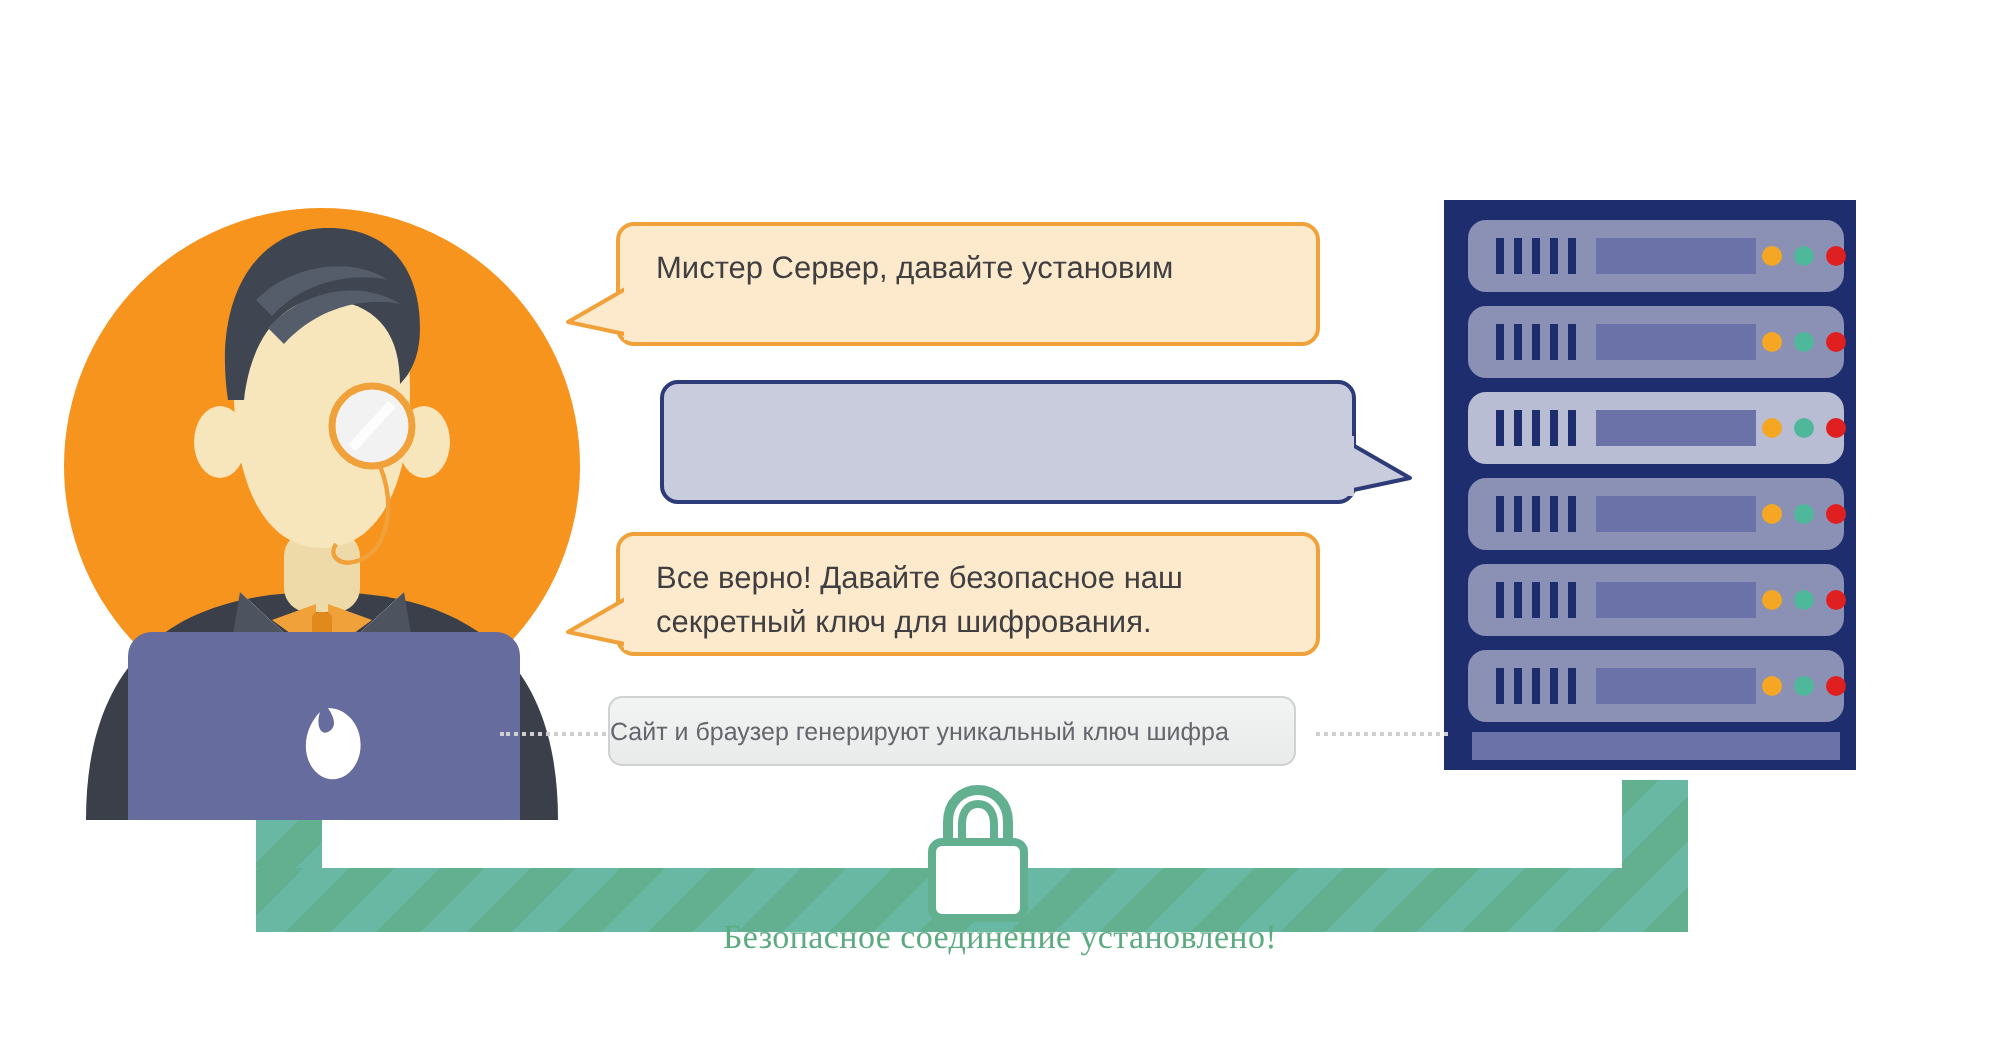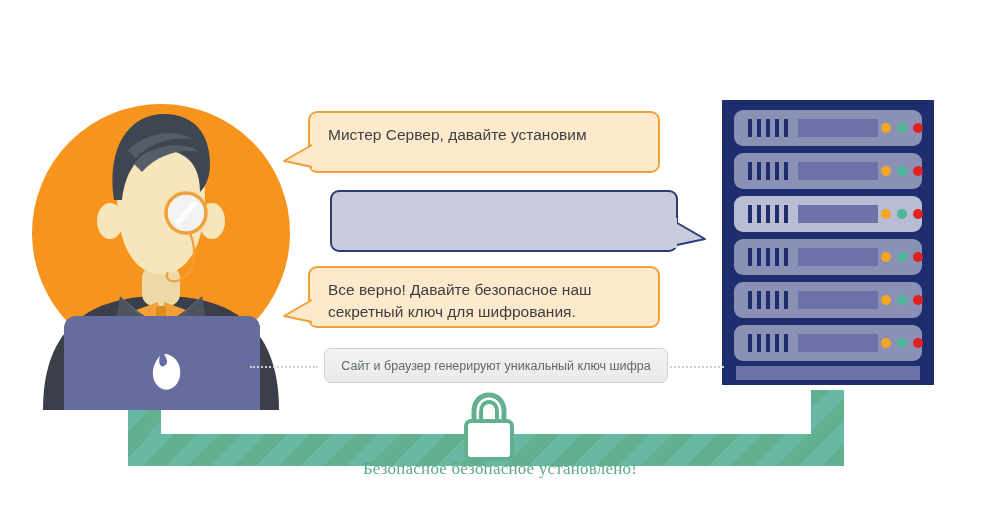--- a/index.html
+++ b/index.html
@@ -6,21 +6,21 @@
   html, body {
     margin: 0;
     padding: 0;
     background: #ffffff;
   }
   body {
     font-family: "Liberation Sans", sans-serif;
   }
   #scene {
     position: relative;
-    width: 1000px;
+    width: 928px;
     height: 523px;
     background: #ffffff;
     overflow: hidden;
     text-decoration: underline;
   }
 
   
   .bracket {
     position: absolute;
     background-image: repeating-linear-gradient(
@@ -97,33 +97,32 @@
   #bubble-3 { left: 308px; top: 266px; width: 352px; height: 62px; }
 
   .tail { position: absolute; width: 34px; height: 30px; overflow: visible; }
   #tail-1 { left: 283px; top: 140px; }
   #tail-2 { left: 672px; top: 218px; }
   #tail-3 { left: 283px; top: 295px; }
 
   
   #info-chip {
     position: absolute;
-    left: 324px;
+    left: 304px;
     top: 348px;
     width: 344px;
     height: 35px;
     box-sizing: border-box;
     border: 1px solid #cfd1d2;
     border-radius: 7px;
     background: linear-gradient(#f2f3f3, #e9eaea);
     color: #63666b;
     font-size: 12.5px;
     display: flex;
     align-items: center;
-    justify-content: center;
     text-align: center;
   }
 </style>
 </head>
 <body>
 
 <div id="scene">
 
   <div id="bracket-left" class="bracket"></div>
   <div id="bracket-bottom" class="bracket"></div>
@@ -291,15 +290,15 @@
   <div id="info-chip">
     <span>Сайт и браузер генерируют уникальный ключ шифра</span>
   </div>
 
   <svg id="padlock" viewBox="0 0 62 70">
     <path d="M16 30 L16 19 C16 9 23 3 31 3 C39 3 46 9 46 19 L46 30" fill="none" stroke="#63b090" stroke-width="5"></path>
     <path d="M23 30 L23 20 C23 14 26 10 31 10 C36 10 39 14 39 20 L39 30" fill="#ffffff" stroke="#63b090" stroke-width="4"></path>
     <rect x="8" y="29" width="46" height="38" rx="5" fill="#ffffff" stroke="#63b090" stroke-width="4"></rect>
   </svg>
 
-  <div id="caption">Безопасное безопасное установлено!</div>
+  <div id="caption">Безопасное соединение установлено!</div>
 
 </div>
 
 </body></html>

